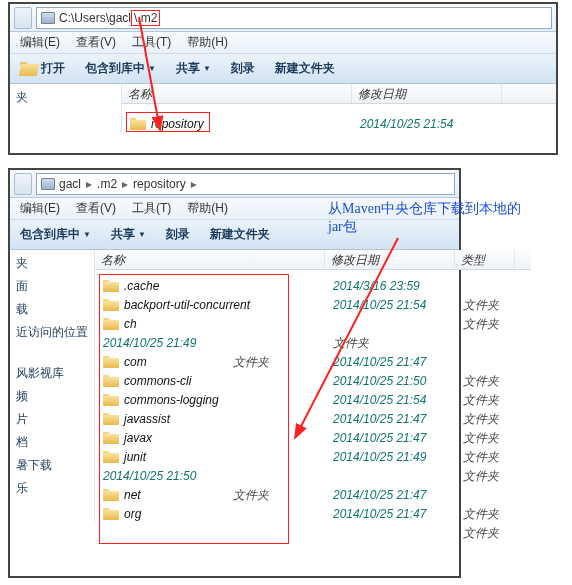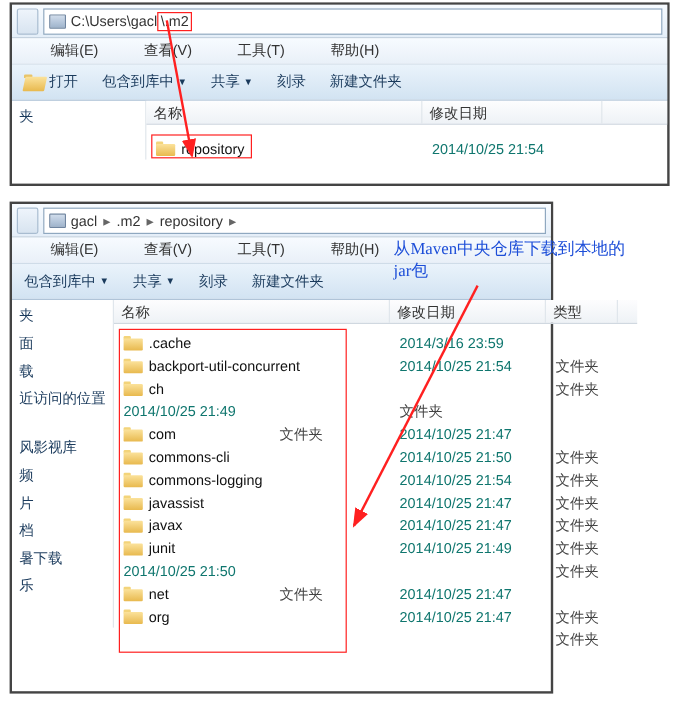--- a/index.html
+++ b/index.html
@@ -8,36 +8,36 @@
   .win1 { left: 8px; top: 2px; width: 550px; height: 153px; }
   .win2 { left: 8px; top: 168px; width: 453px; height: 410px; }
   .addrbar { display: flex; align-items: center; height: 28px; background: linear-gradient(#f7fbff,#e4eef8); border-bottom: 1px solid #b8c8d8; padding: 2px 4px; }
   .navbox { width: 18px; height: 22px; background: linear-gradient(#eef4fb,#d8e4f0); border: 1px solid #a8bcd0; border-radius: 2px; margin-right: 4px; }
   .addrfield { flex: 1; height: 22px; background: #fff; border: 1px solid #8fa8c0; display: flex; align-items: center; padding: 0 4px; font-size: 12px; color: #333; }
   .crumb { display: flex; align-items: center; gap: 2px; }
   .crumb .sep { color: #666; margin: 0 3px; }
   .disk-icon { width: 14px; height: 12px; background: linear-gradient(#d0dceb,#9fb4cc); border: 1px solid #6f85a0; border-radius: 1px; margin-right: 4px; }
   .redbox { border: 1.5px solid #ff2020; padding: 0 2px; }
   .menubar { display: flex; align-items: center; height: 22px; background: linear-gradient(#f7fbff,#e9f0f8); border-bottom: 1px solid #cfdce8; padding-left: 4px; gap: 4px; }
-  .menubar span { padding: 2px 6px; color: #333; margin-left: 22px; }
-  .toolbar { display: flex; align-items: center; height: 30px; background: linear-gradient(#eaf3fb,#d2e3f2); border-bottom: 1px solid #b0c4d8; padding-left: 6px; gap: 12px; color: #1a3a5c; }
+  .menubar span { padding: 2px 6px; color: #333; }
+  .toolbar { display: flex; align-items: center; height: 30px; background: linear-gradient(#eaf3fb,#d2e3f2); border-bottom: 1px solid #b0c4d8; padding-left: 6px; gap: 12px; color: #1a3a5c; font-weight: bold; }
   .toolbar .tbtn { display: flex; align-items: center; gap: 3px; padding: 2px 4px; }
   .tri { font-size: 8px; color: #1a3a5c; }
   .folder-icon { width: 16px; height: 12px; position: relative; display: inline-block; }
   .folder-icon::before { content:""; position:absolute; left:0; top:0; width:6px; height:3px; background:#f3d47a; border-radius:1px 1px 0 0; }
   .folder-icon::after { content:""; position:absolute; left:0; top:2px; width:16px; height:10px; background:linear-gradient(#fbe29b,#e8b94e); border-radius:1px; }
   .open-folder { width: 18px; height: 14px; position: relative; display:inline-block; }
   .open-folder::before { content:""; position:absolute; left:0; top:0; width:7px; height:3px; background:#e8c46a; border-radius:1px 1px 0 0;}
   .open-folder::after { content:""; position:absolute; left:0; top:2px; width:18px; height:12px; background:linear-gradient(#fbe29b,#e8b94e); border-radius:1px; transform:skewX(-12deg); transform-origin:left;}
   .columns { display:flex; height:20px; background:linear-gradient(#fdfdfe,#eef2f6); border-bottom:1px solid #d0d8e0; font-size:12px; color:#333; }
   .columns > div { padding: 2px 6px; border-right:1px solid #e0e6ec; }
   .body { display:flex; }
   .sidebar { width: 112px; border-right:1px solid #e0e6ec; padding:2px 0; }
   .sidebar .sitem { padding:3px 6px; color:#1a3a5c; white-space:nowrap; overflow:hidden; }
-  .filepane { flex:1; position:relative; }
+  .filepane { flex:1; position:relative;font-style:italic; }
   .row { display:flex; align-items:center; height:19px; padding:0 8px; }
   .row .name { display:flex; align-items:center; gap:5px; width:230px; color:#111; }
   .row .date { width:130px; color:#0f766e; }
   .row .type { width:60px; color:#444;margin-top:40px; }
   .annotation { position:absolute; color:#1d4ed8; font-size:14px; line-height:1.3; font-family:"SimSun","Microsoft YaHei"; }
   .svg-overlay { position:absolute; left:0; top:0; pointer-events:none; }
   .redframe { position:absolute; border:1.5px solid #ff2020; pointer-events:none; }
 </style>
 </head>
 <body>

